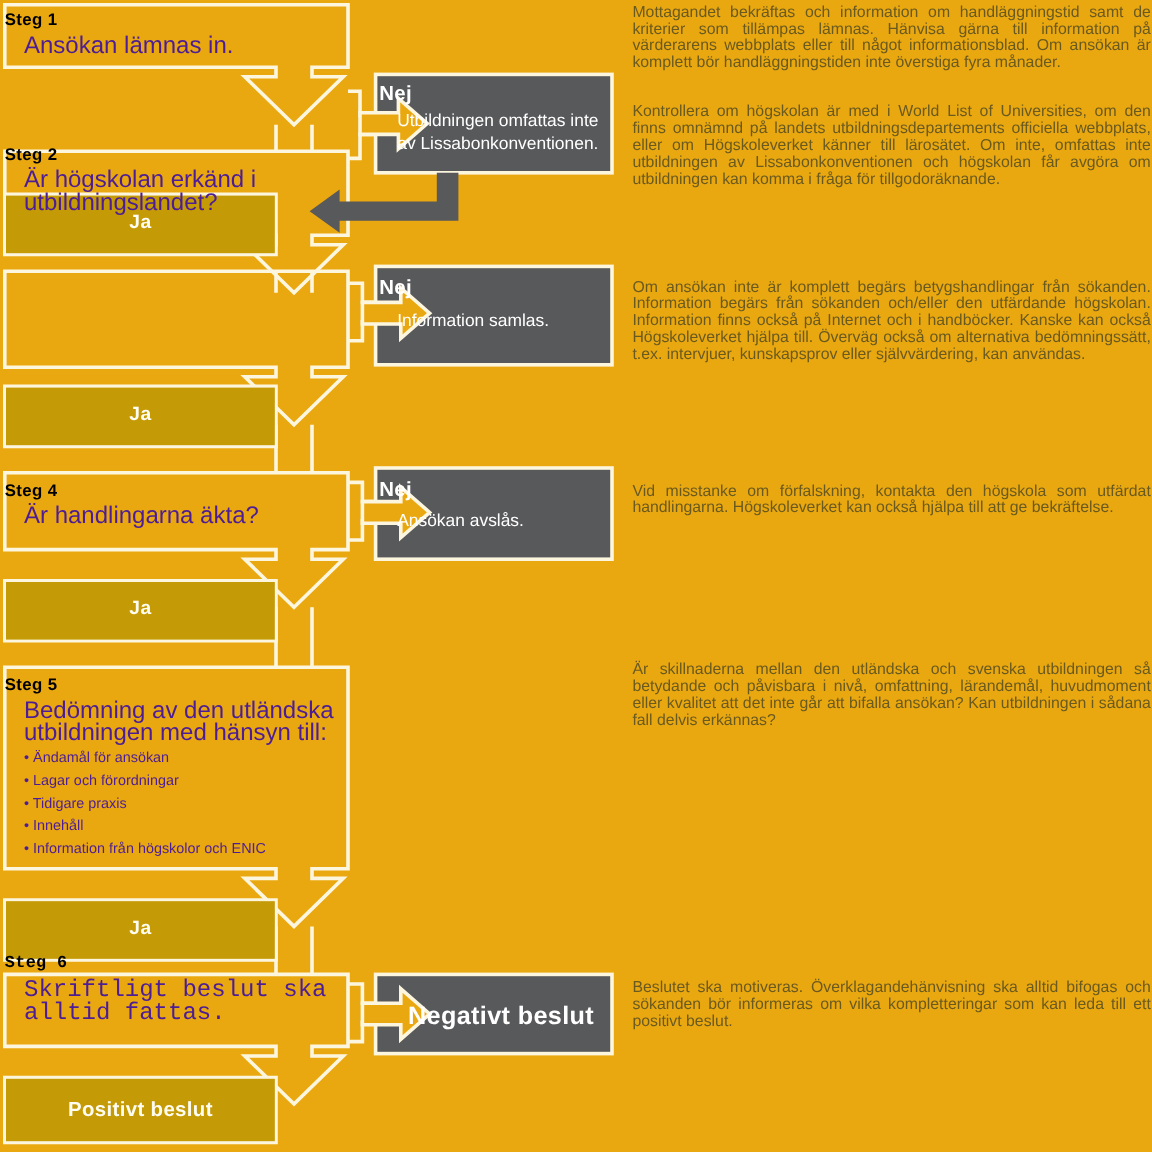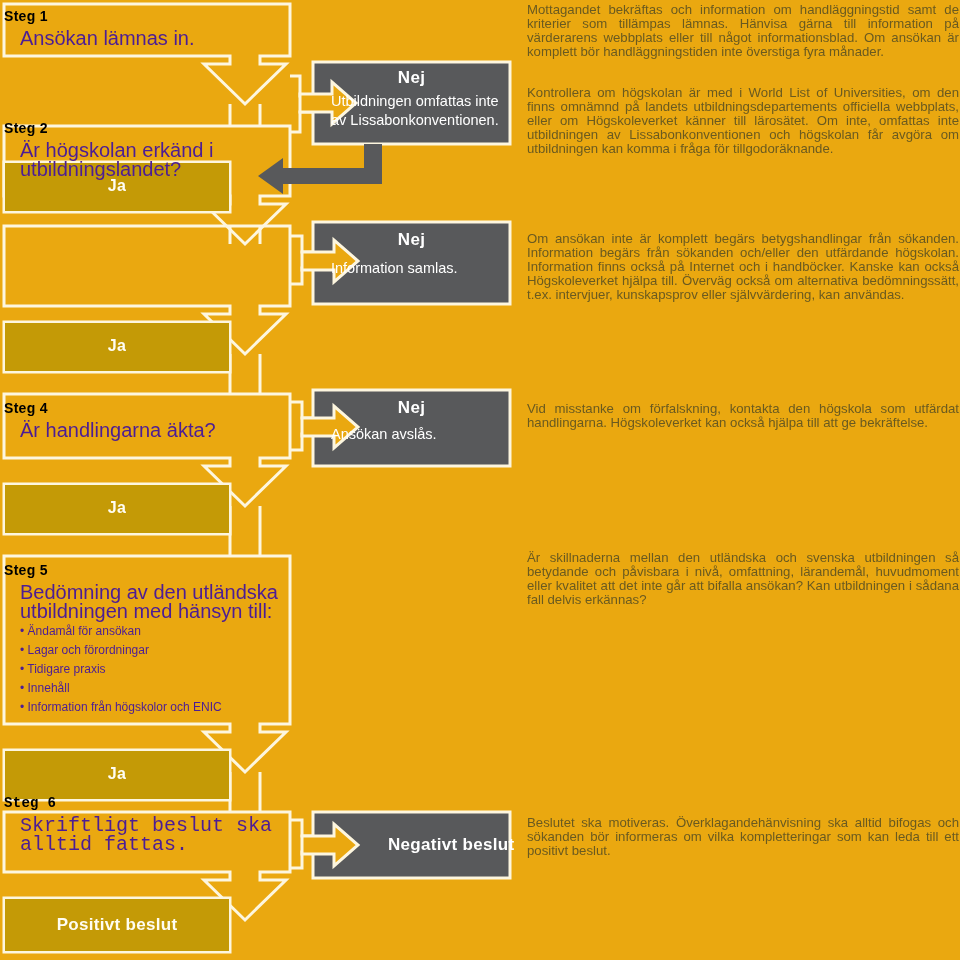--- a/index.html
+++ b/index.html
@@ -39,37 +39,35 @@
     position:absolute;
     font-weight:bold;
     font-size:16px;
     color:#fffdf2;
     text-align:center;
     letter-spacing:.3px;
   }
   .nej-title{
     font-weight:bold;
     font-size:17px;
-    text-align:center;
     color:#ffffff;
     letter-spacing:.3px;
   }
   .nej-body{
     font-size:14.5px;
     line-height:19px;
     color:#ffffff;
     margin-top:4px;
     text-align:left;
   }
   .gray-solo{
     font-weight:bold;
-    font-size:17px;
+    font-size:21px;
     color:#ffffff;
     letter-spacing:.3px;
-    margin-left:48px;
   }
   .bullets{margin:0;padding:0;list-style:none;}
   .bullets li{font-size:12px;line-height:19px;color:#4c1d95;}
 
   
   .note{
     position:absolute;
     left:527px;
     width:432px;
     color:#6a5a20;

